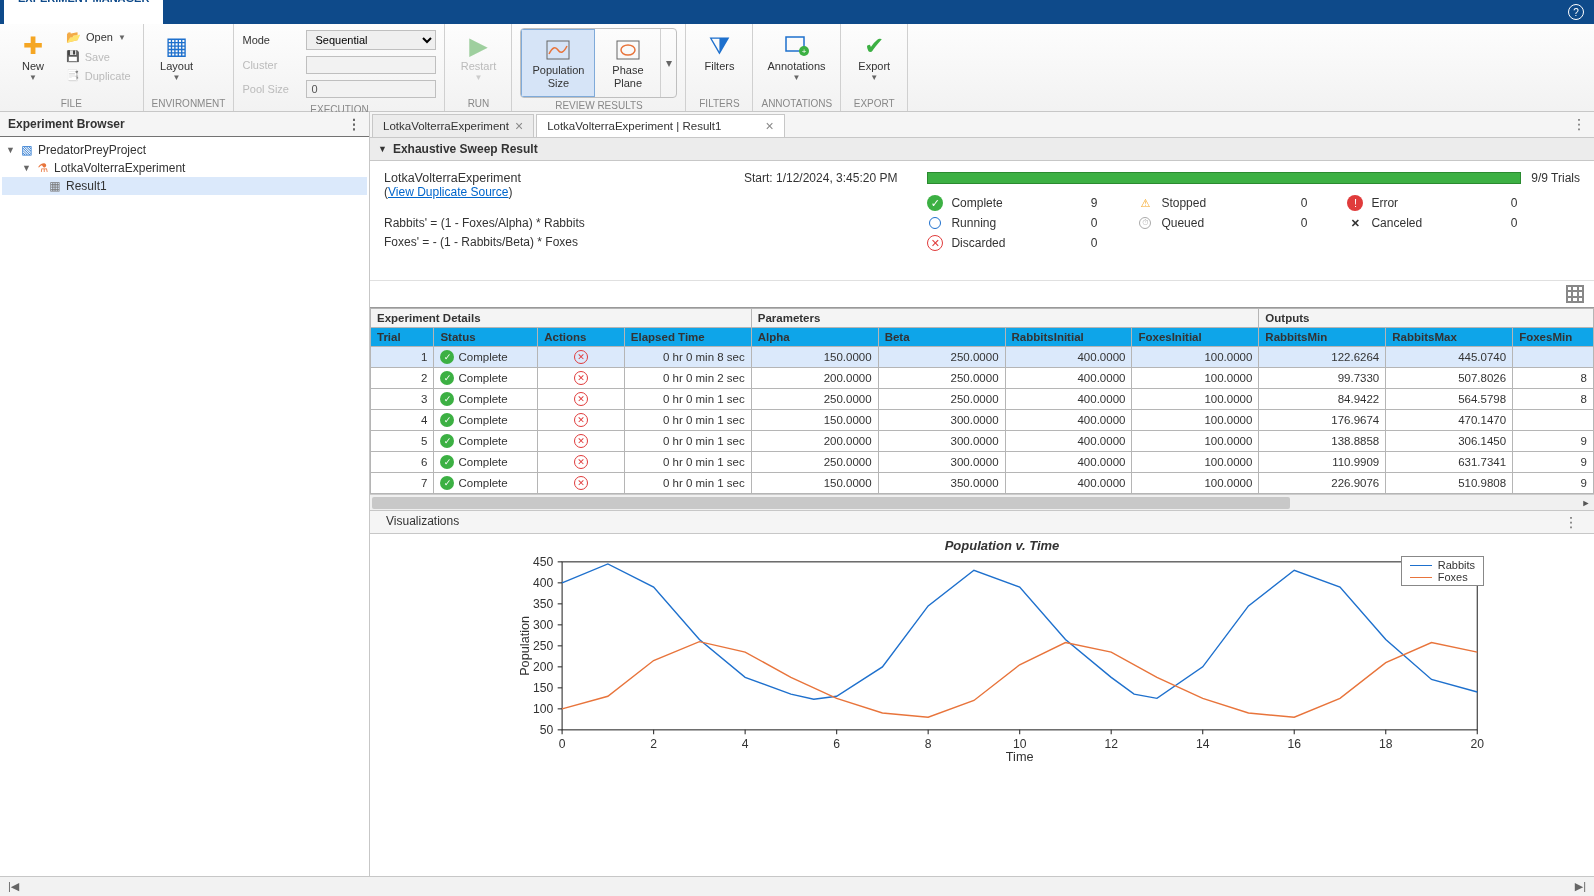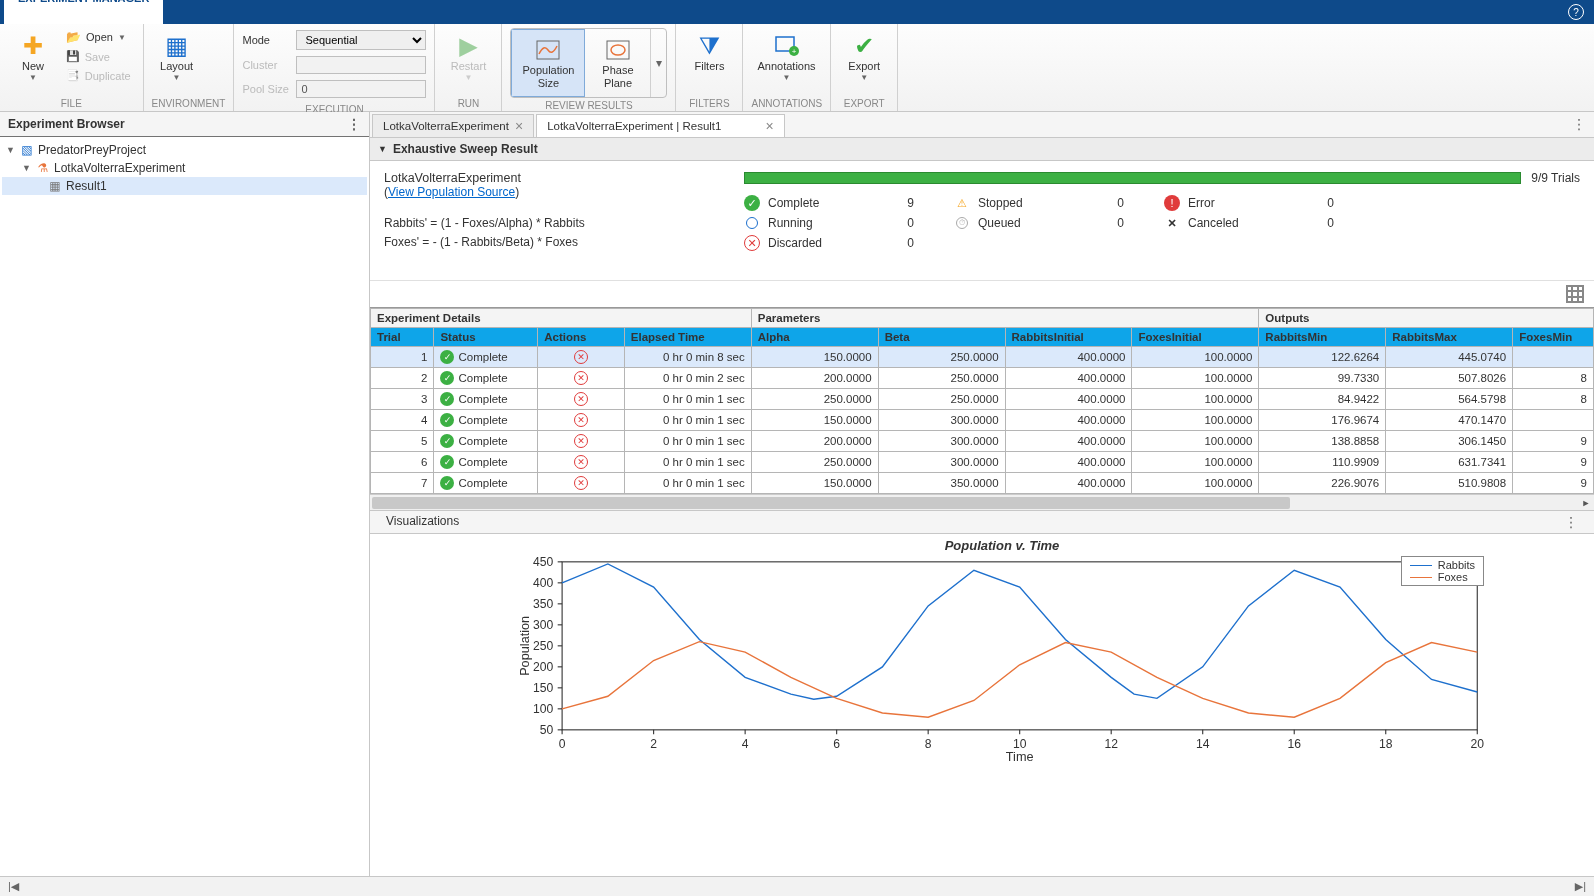--- a/index.html
+++ b/index.html
@@ -16,21 +16,21 @@
 .ribbon-group-body { display: flex; gap: 4px; flex: 1; align-items: flex-start; }
 .ribbon-group-label { text-align: center; font-size: 10px; color: #888; padding: 2px 0; }
 .ribbon-btn-lg { display: flex; flex-direction: column; align-items: center; justify-content: center; padding: 4px 6px; min-width: 50px; cursor: pointer; border-radius: 3px; }
 .ribbon-btn-lg .icon { font-size: 24px; height: 28px; display: flex; align-items: center; }
 .ribbon-btn-lg .lbl { font-size: 11px; text-align: center; line-height: 1.2; color: #333; }
 .ribbon-btn-lg.disabled .lbl { color: #bbb; }
 .ribbon-btn-lg.active { background: #d6e4f7; border: 1px solid #7faad9; }
 .ribbon-btn-sm { display: flex; align-items: center; gap: 5px; padding: 2px 4px; font-size: 11px; cursor: pointer; }
 .ribbon-btn-sm.disabled { color: #bbb; }
 .ribbon-col { display: flex; flex-direction: column; gap: 2px; }
-.ribbon-row { display: flex; align-items: center; gap: 6px; font-size: 11px; margin-bottom: 4px; }
+.ribbon-row { display: flex; align-items: center; gap: 16px; font-size: 11px; margin-bottom: 4px; }
 .ribbon-row label { min-width: 48px; color: #333; }
 .ribbon-row select, .ribbon-row input { border: 1px solid #bfbfbf; font-size: 11px; padding: 2px 4px; }
 .dropdown-arrow { font-size: 8px; color: #666; }
 .toggle-group { display: flex; border: 1px solid #bfbfbf; border-radius: 4px; overflow: hidden; }
 .toggle-group .ribbon-btn-lg { border-radius: 0; min-width: 65px; padding: 6px 10px; }
 .toggle-chevron { width: 16px; display: flex; align-items: center; justify-content: center; border-left: 1px solid #d0d0d0; cursor: pointer; color: #666; }
 
 
 .main { display: flex; height: calc(896px - 24px - 88px - 20px); }
 .sidebar { width: 370px; border-right: 1px solid #c7c7c7; display: flex; flex-direction: column; }
@@ -304,24 +304,27 @@
     </div>
 
     <div class="section-header">
       <span class="caret">▼</span>
       <span>Exhaustive Sweep Result</span>
     </div>
 
     <div class="summary">
       <div class="summary-left">
         <div class="exp-name">LotkaVolterraExperiment</div>
-        <div>(<span class="link">View Population Source</span>)</div>
+        <div>(<span class="link">View Duplicate Source</span>)</div>
         <br>
         <div class="desc">Rabbits' = (1 - Foxes/Alpha) * Rabbits</div>
         <div class="desc">Foxes' = - (1 - Rabbits/Beta) * Foxes</div>
+      </div>
+      <div class="summary-center">
+        <span>Start: 1/12/2024, 3:45:20 PM</span>
       </div>
       <div class="summary-right">
         <div class="progress-row">
           <div class="progress-bar"></div>
           <div class="progress-label">9/9 Trials</div>
         </div>
         <div class="status-grid">
           <div class="status-item">
             <span class="sicon check-circle">✓</span>
             <span>Complete</span>

